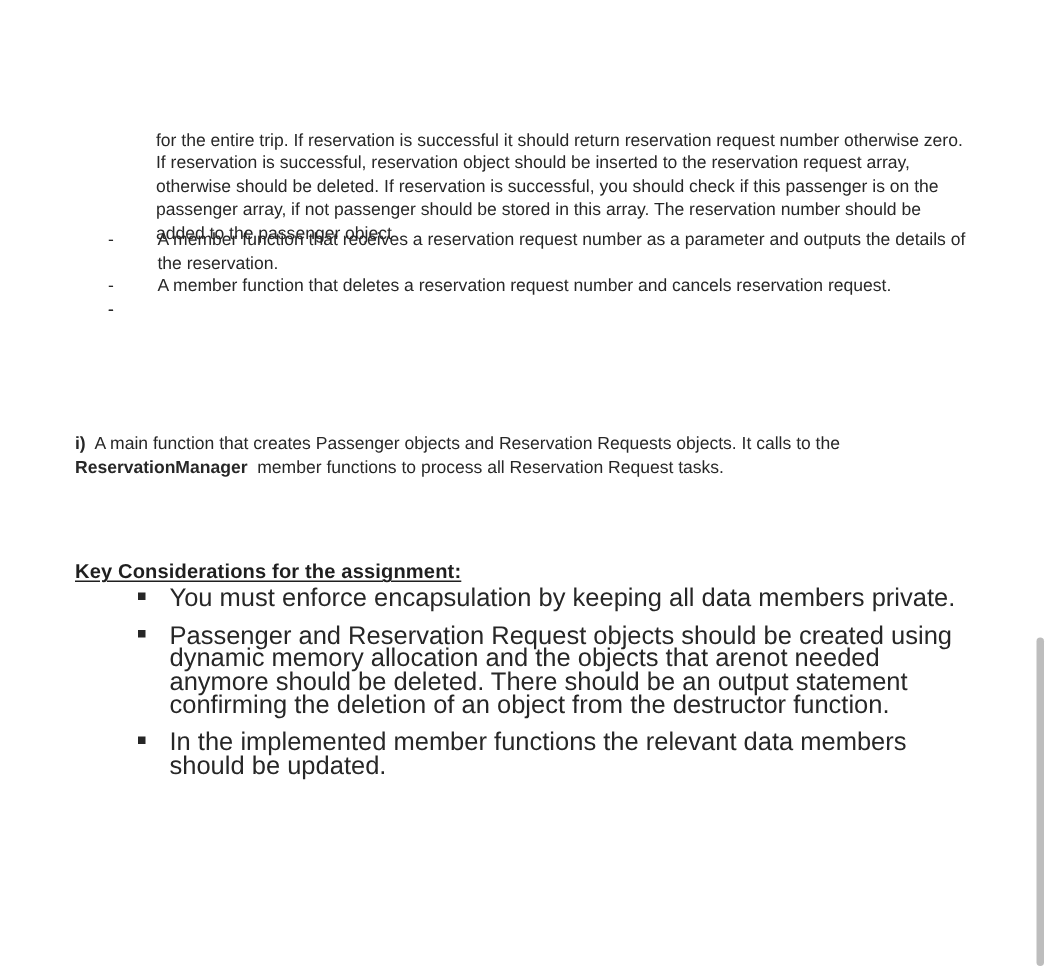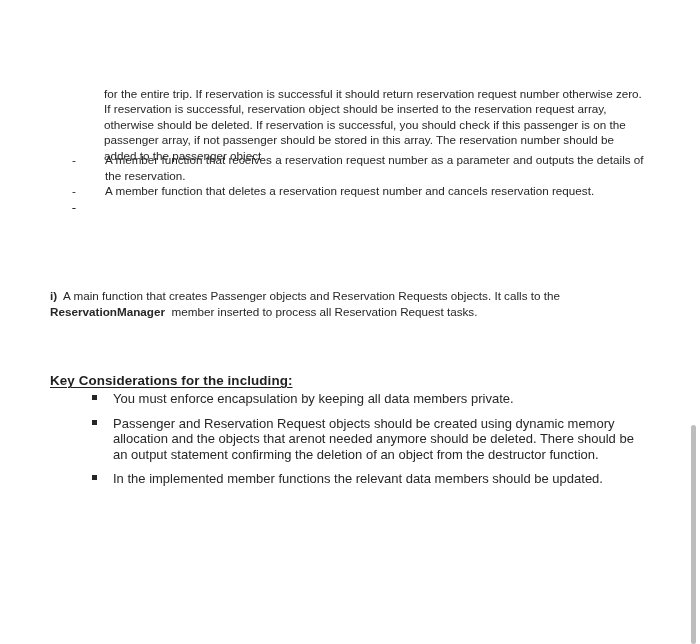--- a/index.html
+++ b/index.html
@@ -95,21 +95,21 @@
   .square-list {
     position: absolute;
     left: 92px;
     top: 391px;
     width: 556px;
   }
   .square-item {
     position: relative;
     display: block;
     padding-left: 21px;
-    font-size: 13px;
+    font-size: 17px;
     line-height: 15.6px;
     color: #272727;
     margin-bottom: 9px;
   }
   .square-item:last-child { margin-bottom: 0; }
   .square-marker {
     position: absolute;
     left: 0px;
     top: 4px;
     width: 5px;
@@ -157,24 +157,24 @@
       </div>
       <div class="dash-item">
         <span class="dash-marker">-</span>
       </div>
       <div class="dash-item">
         <span class="dash-marker">-</span>
       </div>
     </div>
 
     <p class="para-roman">
-      <span class="lead">i)</span><span>&nbsp; </span><span>A main function that creates Passenger objects and Reservation Requests objects. It calls to the</span><span> </span><span class="strong">ReservationManager</span><span>&nbsp; </span><span>member inserted to process all Reservation Request tasks.</span>
+      <span class="lead">i)</span><span>&nbsp; </span><span>A main function that creates Passenger objects and Reservation Requests objects. It calls to the</span><span> </span><span class="strong">ReservationManager</span><span>&nbsp; </span><span>member functions to process all Reservation Request tasks.</span>
     </p>
 
-    <h2 class="section-heading">Key Considerations for the including:</h2>
+    <h2 class="section-heading">Key Considerations for the assignment:</h2>
 
     <div class="square-list">
       <div class="square-item">
         <span class="square-marker"></span>
         <span>You must enforce encapsulation by keeping all data members private.</span>
       </div>
       <div class="square-item">
         <span class="square-marker"></span>
         <span>Passenger and Reservation Request objects should be created using dynamic memory allocation and the objects that arenot needed anymore should be deleted. There should be an output statement confirming the deletion of an object from the destructor function.</span>
       </div>

